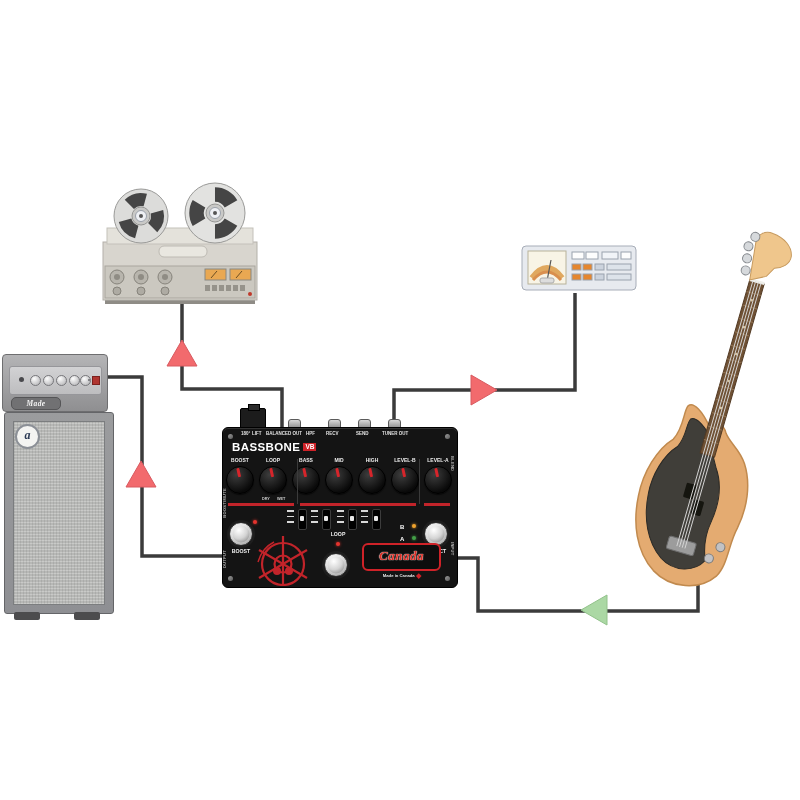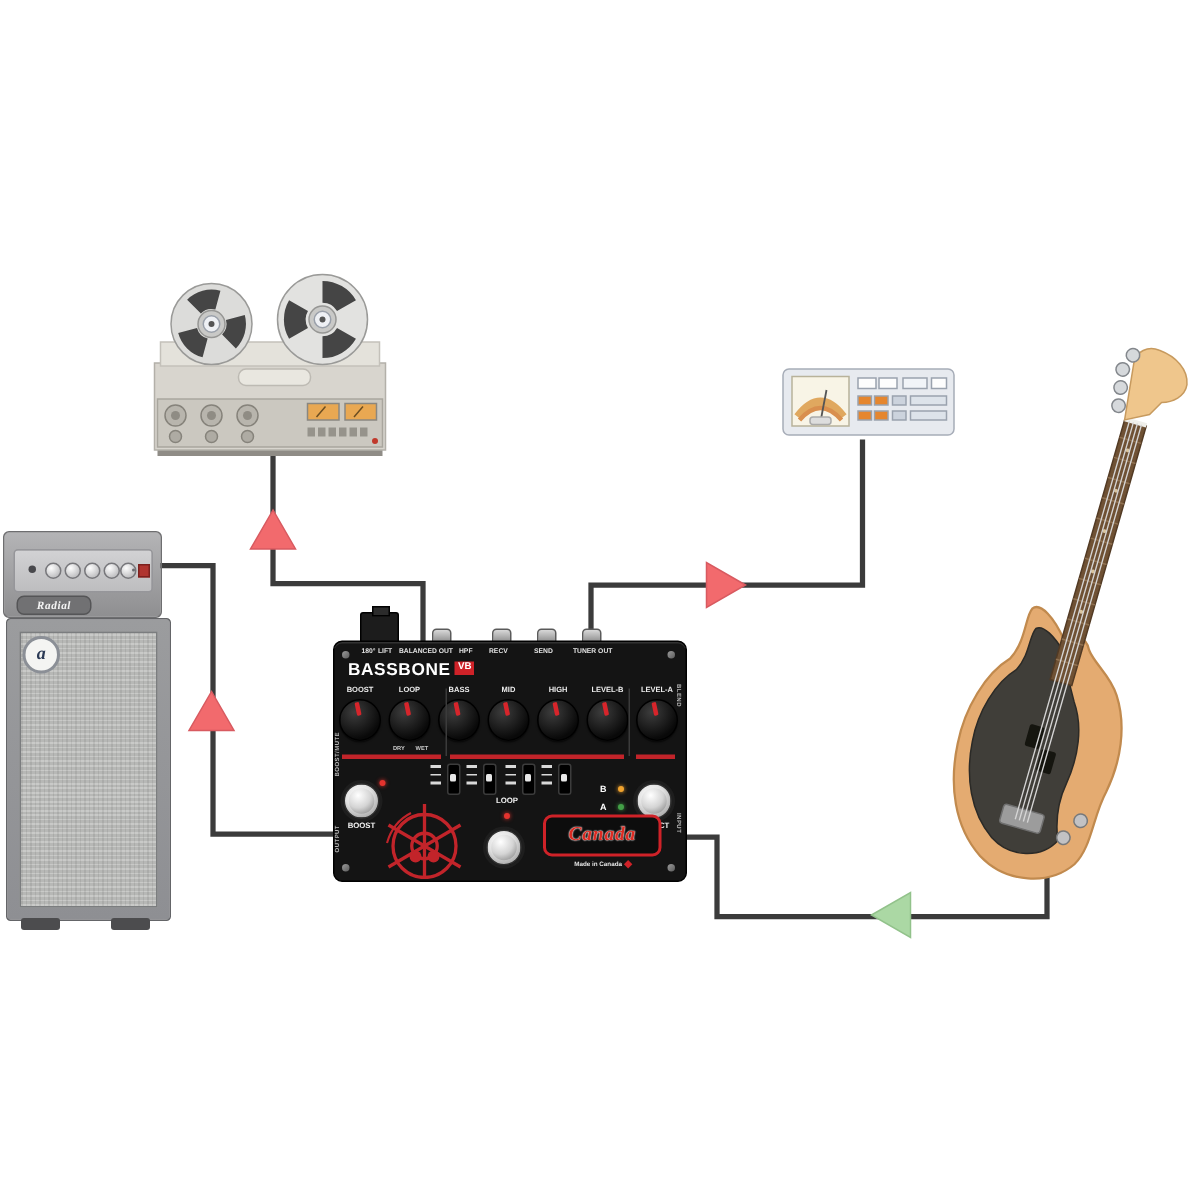--- a/index.html
+++ b/index.html
@@ -48,21 +48,21 @@
   
   .pedal{left:222px;top:404px;width:234px;height:182px;z-index:3;font-family:"Liberation Sans",sans-serif;}
   .pedal-face{position:absolute;left:0;top:23px;width:234px;height:159px;background:#141414;
               border-radius:6px;border:1px solid #000;box-shadow:inset 0 1px 0 #323232;}
   .xlr{position:absolute;left:18px;top:4px;width:24px;height:20px;background:#1c1c1c;border:1px solid #000;border-radius:2px;}
   .xlr-tab{position:absolute;left:26px;top:0;width:10px;height:5px;background:#2b2b2b;border:1px solid #000;}
   .jack{position:absolute;top:15px;width:11px;height:9px;border-radius:3px 3px 0 0;
         background:linear-gradient(180deg,#d8d8d8,#848484);border:1px solid #5a5a5a;}
   .toplab{position:absolute;top:28px;color:#e2e2e2;font-weight:700;font-size:4.5px;line-height:1;white-space:nowrap;}
   .screw{position:absolute;width:5px;height:5px;border-radius:50%;background:linear-gradient(135deg,#9a9a9a,#5c5c5c);}
-  .title-row{position:absolute;left:10px;top:37px;display:flex;align-items:flex-start;gap:3px;}
+  .title-row{position:absolute;left:10px;top:37px;display:flex;align-items:center;gap:3px;}
   .ptitle{color:#fff;font-size:11.5px;font-weight:800;letter-spacing:.4px;}
   .vb-badge{background:#cf2228;color:#fff;font-size:6.5px;font-weight:800;padding:1px 2px;line-height:1;}
   .knobcol{position:absolute;top:53px;width:32px;text-align:center;}
   .knoblab{color:#ececec;font-size:5px;font-weight:700;white-space:nowrap;}
   .knob{width:26px;height:26px;margin:3px auto 0;border-radius:50%;position:relative;
         background:radial-gradient(circle at 36% 30%,#3d3d3d,#090909 72%);border:1px solid #000;
         box-shadow:0 1px 1px rgba(0,0,0,.6);}
   .knob::after{content:"";position:absolute;left:50%;top:1px;width:2.5px;height:9px;background:#d6252b;
         transform-origin:50% 12px;transform:translateX(-50%) rotate(-12deg);border-radius:1px;}
   .vdiv{position:absolute;top:55px;width:1px;height:45px;background:#3b3b3b;}
@@ -173,21 +173,21 @@
         <span class="amp-pwr"></span>
         <span class="ahk" style="left:20px;"></span>
         <span class="ahk" style="left:33px;"></span>
         <span class="ahk" style="left:46px;"></span>
         <span class="ahk" style="left:59px;"></span>
         <span class="ahk" style="left:70px;"></span>
         <span class="amp-dot" style="left:86px;"></span>
         <span class="amp-dot" style="left:78px;"></span>
         <span class="amp-sw"></span>
       </div>
-      <div class="amp-badge">Radial</div>
+      <div class="amp-badge">Made</div>
     </div>
     <div class="amp-cab">
       <div class="amp-grille"></div>
       <div class="cab-badge">a</div>
     </div>
     <span class="amp-foot" style="left:12px;"></span>
     <span class="amp-foot" style="left:72px;"></span>
   </div>
 
   <div class="abs tuner">

